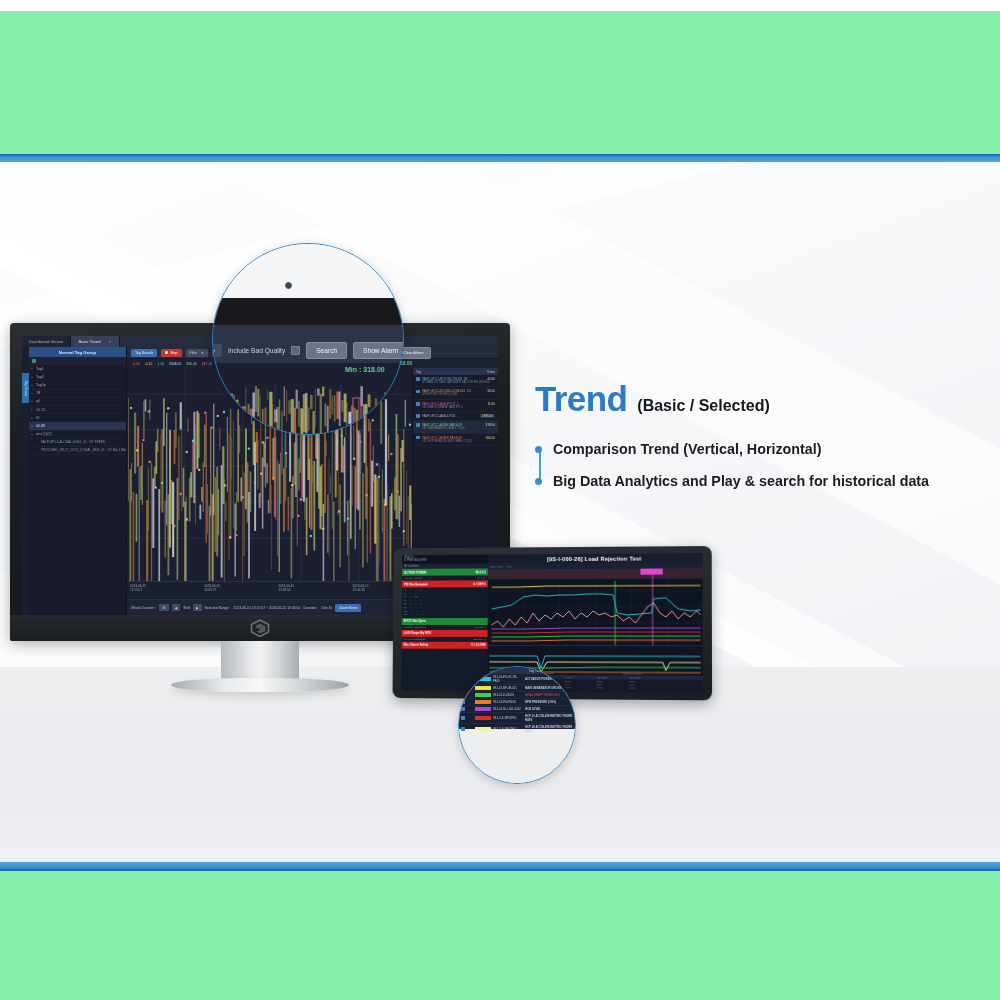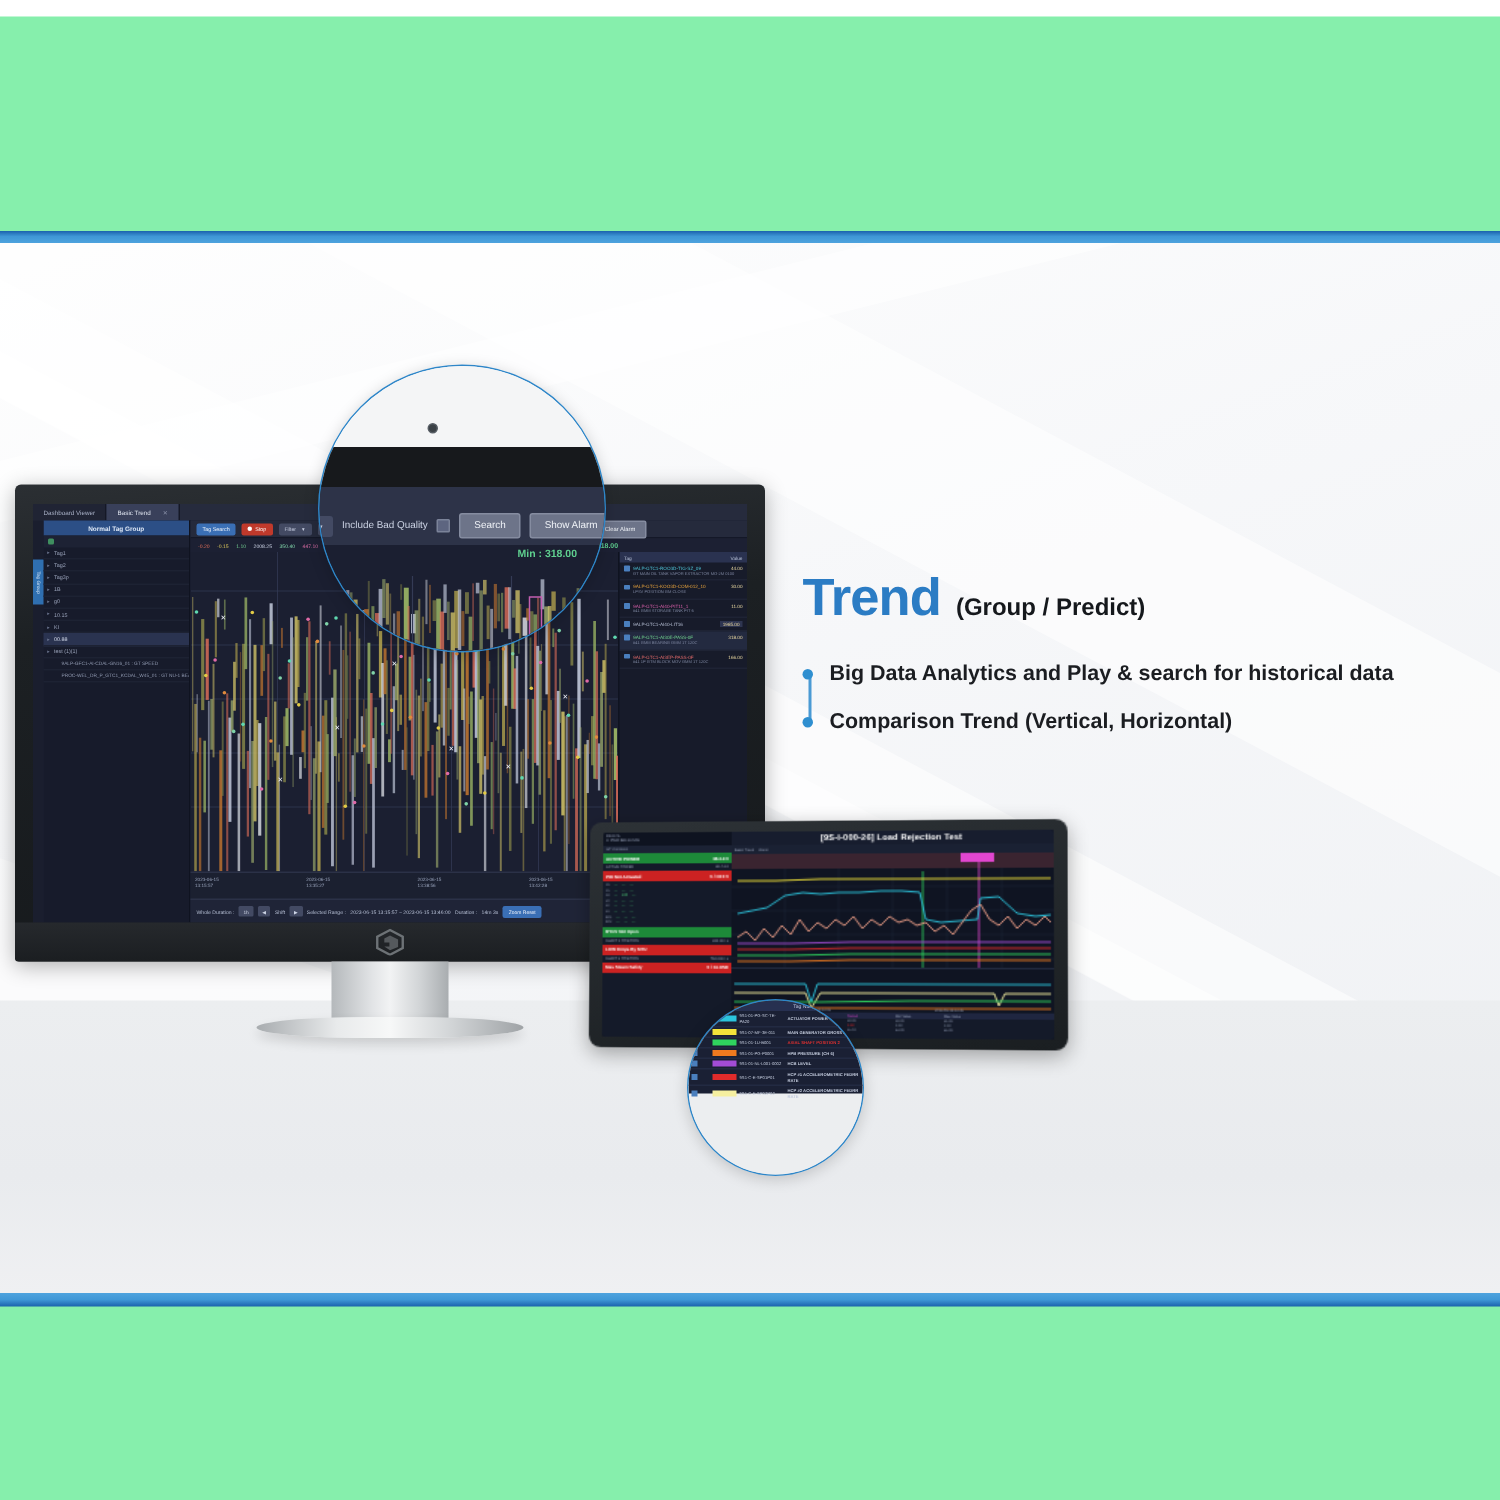--- a/index.html
+++ b/index.html
@@ -285,31 +285,31 @@
     <div class="swoosh sw4"></div>
     <div class="swoosh sw5"></div>
     <div class="stage-lower"></div>
   </div>
 
   <div class="band-bottom"></div>
 
   <div class="textblock">
     <div class="title-row">
       <div class="title-main">Trend</div>
-      <div class="title-sub">(Group / Predict)</div>
+      <div class="title-sub">(Basic / Selected)</div>
     </div>
     <div class="bullets">
       <div class="spine"></div>
       <div class="bullet">
         <span class="dot"></span>
-        <span>Big Data Analytics and Play &amp; search for historical data</span>
+        <span>Comparison Trend (Vertical, Horizontal)</span>
       </div>
       <div class="bullet">
         <span class="dot"></span>
-        <span>Comparison Trend (Vertical, Horizontal)</span>
+        <span>Big Data Analytics and Play &amp; search for historical data</span>
       </div>
     </div>
   </div>
 
   <div class="monitor">
     <div class="monitor-bezel">
       <div class="monitor-cam"></div>
 
       <div class="screen">
 

